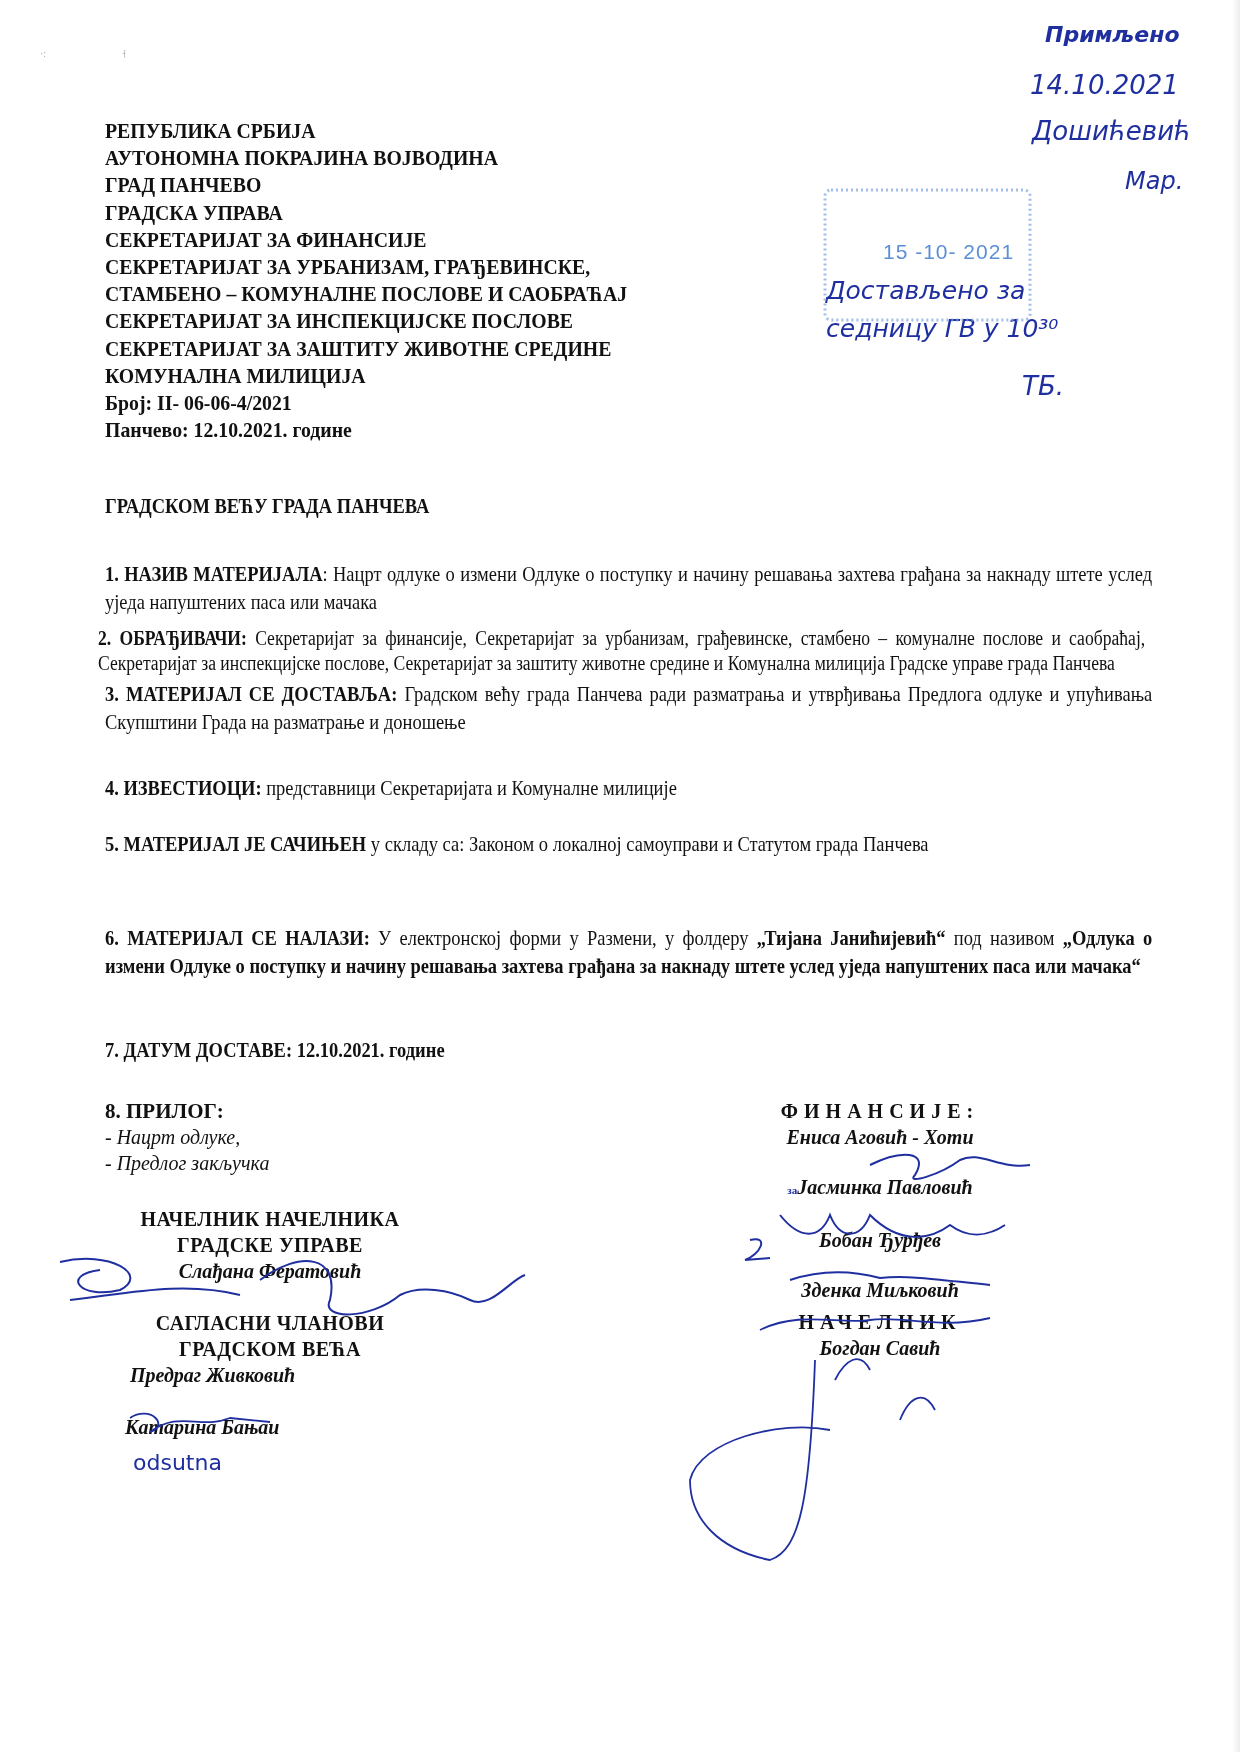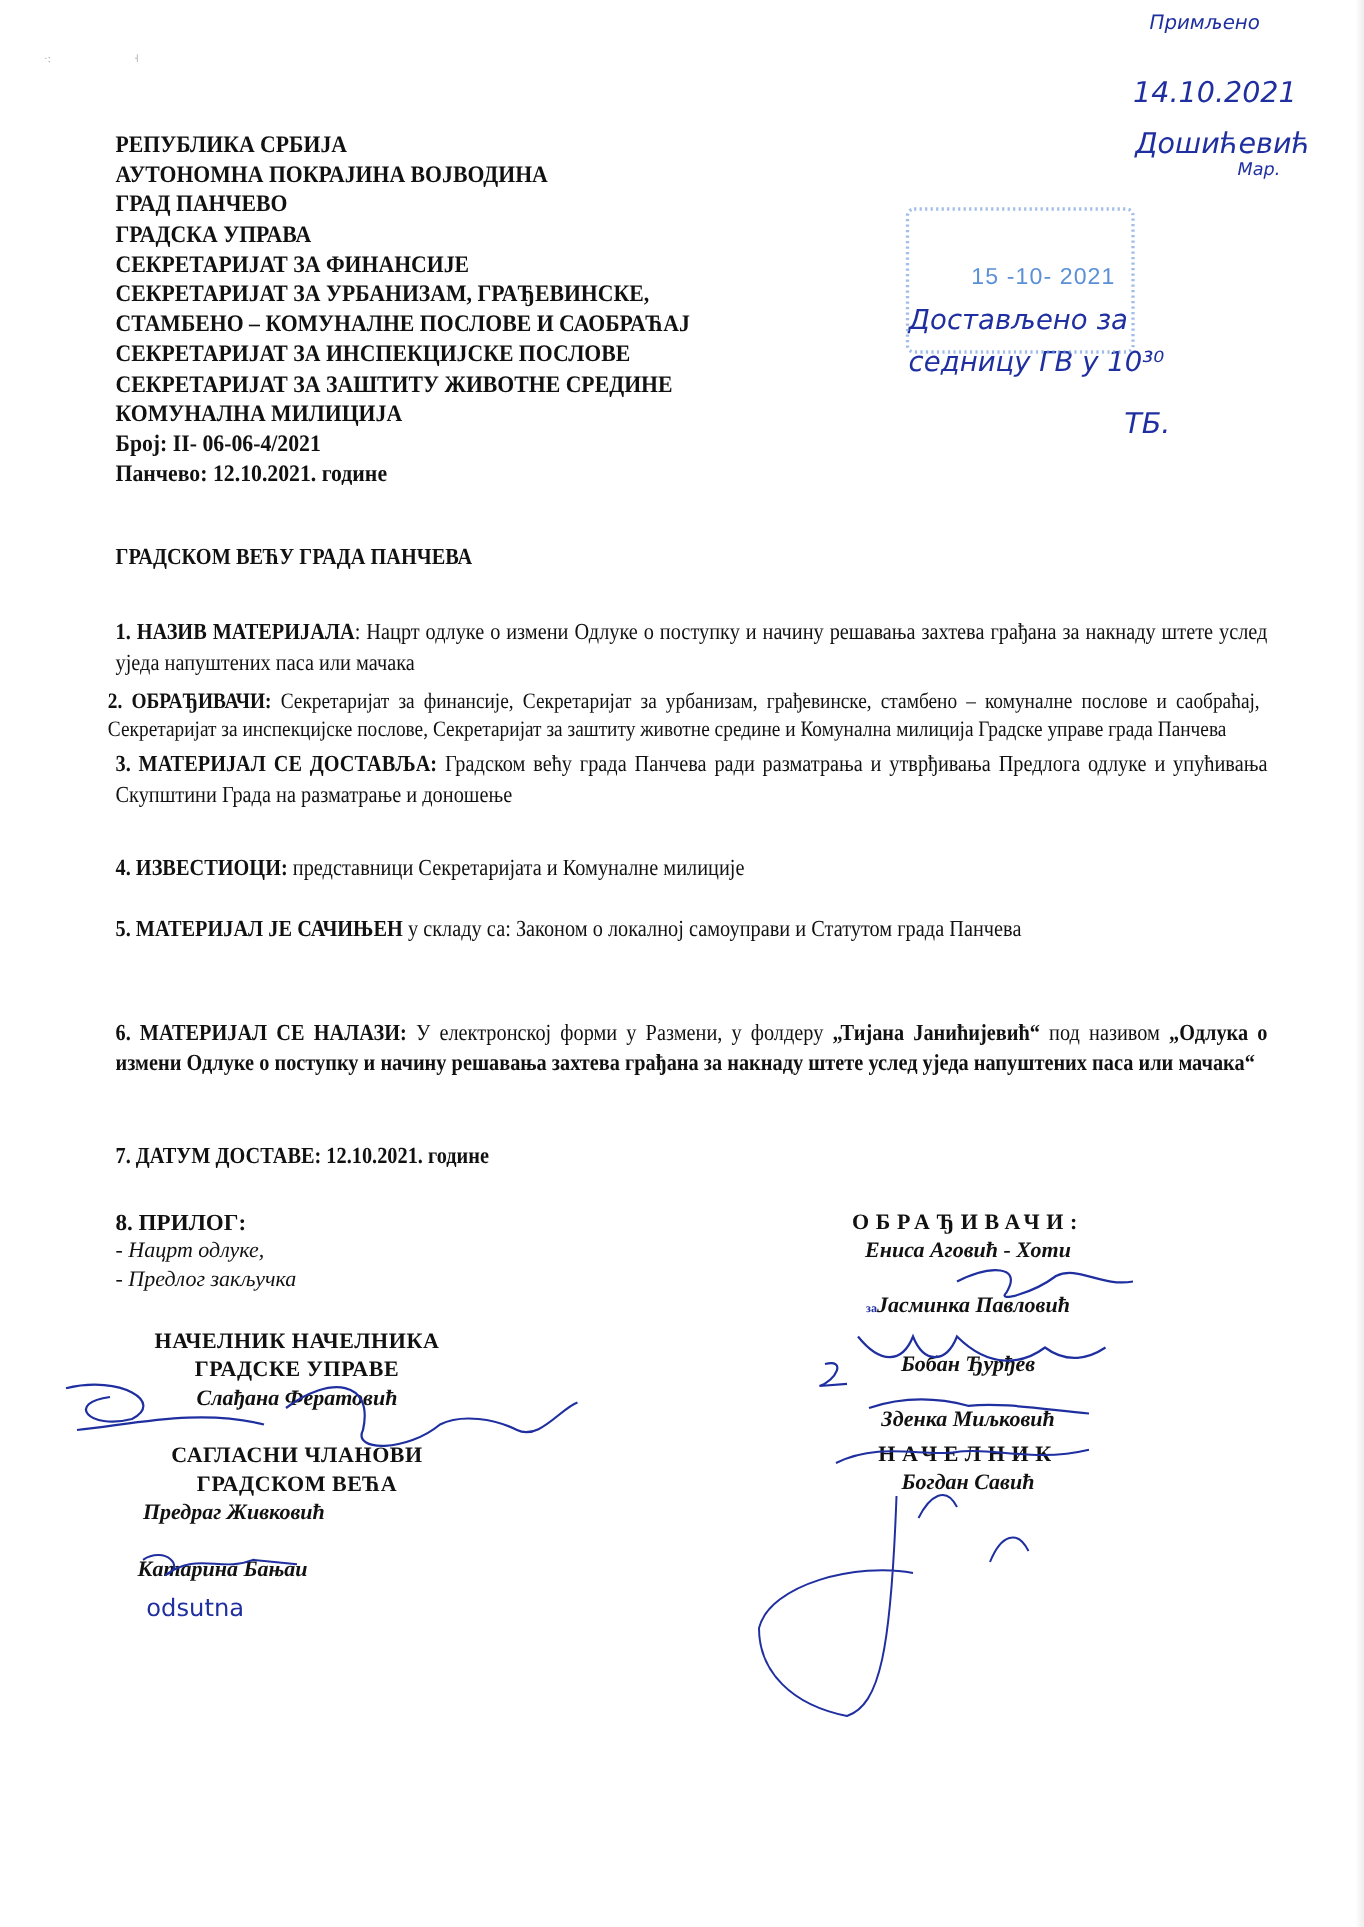--- a/index.html
+++ b/index.html
@@ -104,33 +104,33 @@
   <div class="t">САГЛАСНИ  ЧЛАНОВИ</div>
   <div class="t">ГРАДСКОМ ВЕЋА</div>
   <div class="n" style="text-align:left;padding-left:20px;">Предраг Живковић</div>
   <div style="height:26px"></div>
   <div class="n" style="text-align:left;padding-left:15px;">Катарина Бањаи</div>
 </div>
 
 <div class="hand" style="left:133px;top:1450px;font-size:22px;font-style:normal;font-family:'DejaVu Sans',sans-serif;">odsutna</div>
 
 <div class="sig-right">
-  <div class="t">ОБРАЂИВАЧИ:</div>
+  <div class="t">ФИНАНСИЈЕ:</div>
   <div class="n" style="margin-bottom:24px;">Ениса Аговић - Хоти</div>
   <div class="n" style="margin-bottom:24px;"><span style="font-size:11px;font-style:normal;color:#1f2fa0;">за</span><span>Јасминка Павловић</span></div>
   <div class="n" style="margin-bottom:24px;">Бобан Ђурђев</div>
   <div class="n" style="margin-bottom:6px;">Зденка Миљковић</div>
   <div class="t">НАЧЕЛНИК</div>
   <div class="n">Богдан Савић</div>
 </div>
 
-<div class="hand" style="left:1045px;top:10px;font-size:18px;">Примљено</div>
+<div class="hand" style="left:1045px;top:22px;font-size:22px;font-weight:bold;">Примљено</div>
 <div class="hand" style="left:1030px;top:70px;font-size:26px;">14.10.2021</div>
 <div class="hand" style="left:1032px;top:116px;font-size:26px;">Дошићевић</div>
-<div class="hand" style="left:1125px;top:144px;font-size:16px;">Мар.</div>
+<div class="hand" style="left:1125px;top:167px;font-size:24px;">Мар.</div>
 
 <div class="stamp-date">15 -10- 2021</div>
 <div class="hand" style="left:826px;top:276px;font-size:25px;">Достављено за</div>
 <div class="hand" style="left:826px;top:314px;font-size:25px;">седницу ГВ у 10³⁰</div>
 <div class="hand" style="left:1022px;top:354px;font-size:26px;margin-top:17px;">ТБ.</div>
 
 <svg class="overlay" viewBox="0 0 1240 1752">
 
   <rect x="825" y="190" width="205" height="130" rx="6" fill="none" stroke="#7aa3de" stroke-width="3" stroke-dasharray="2 3" opacity="0.7"></rect>
 

